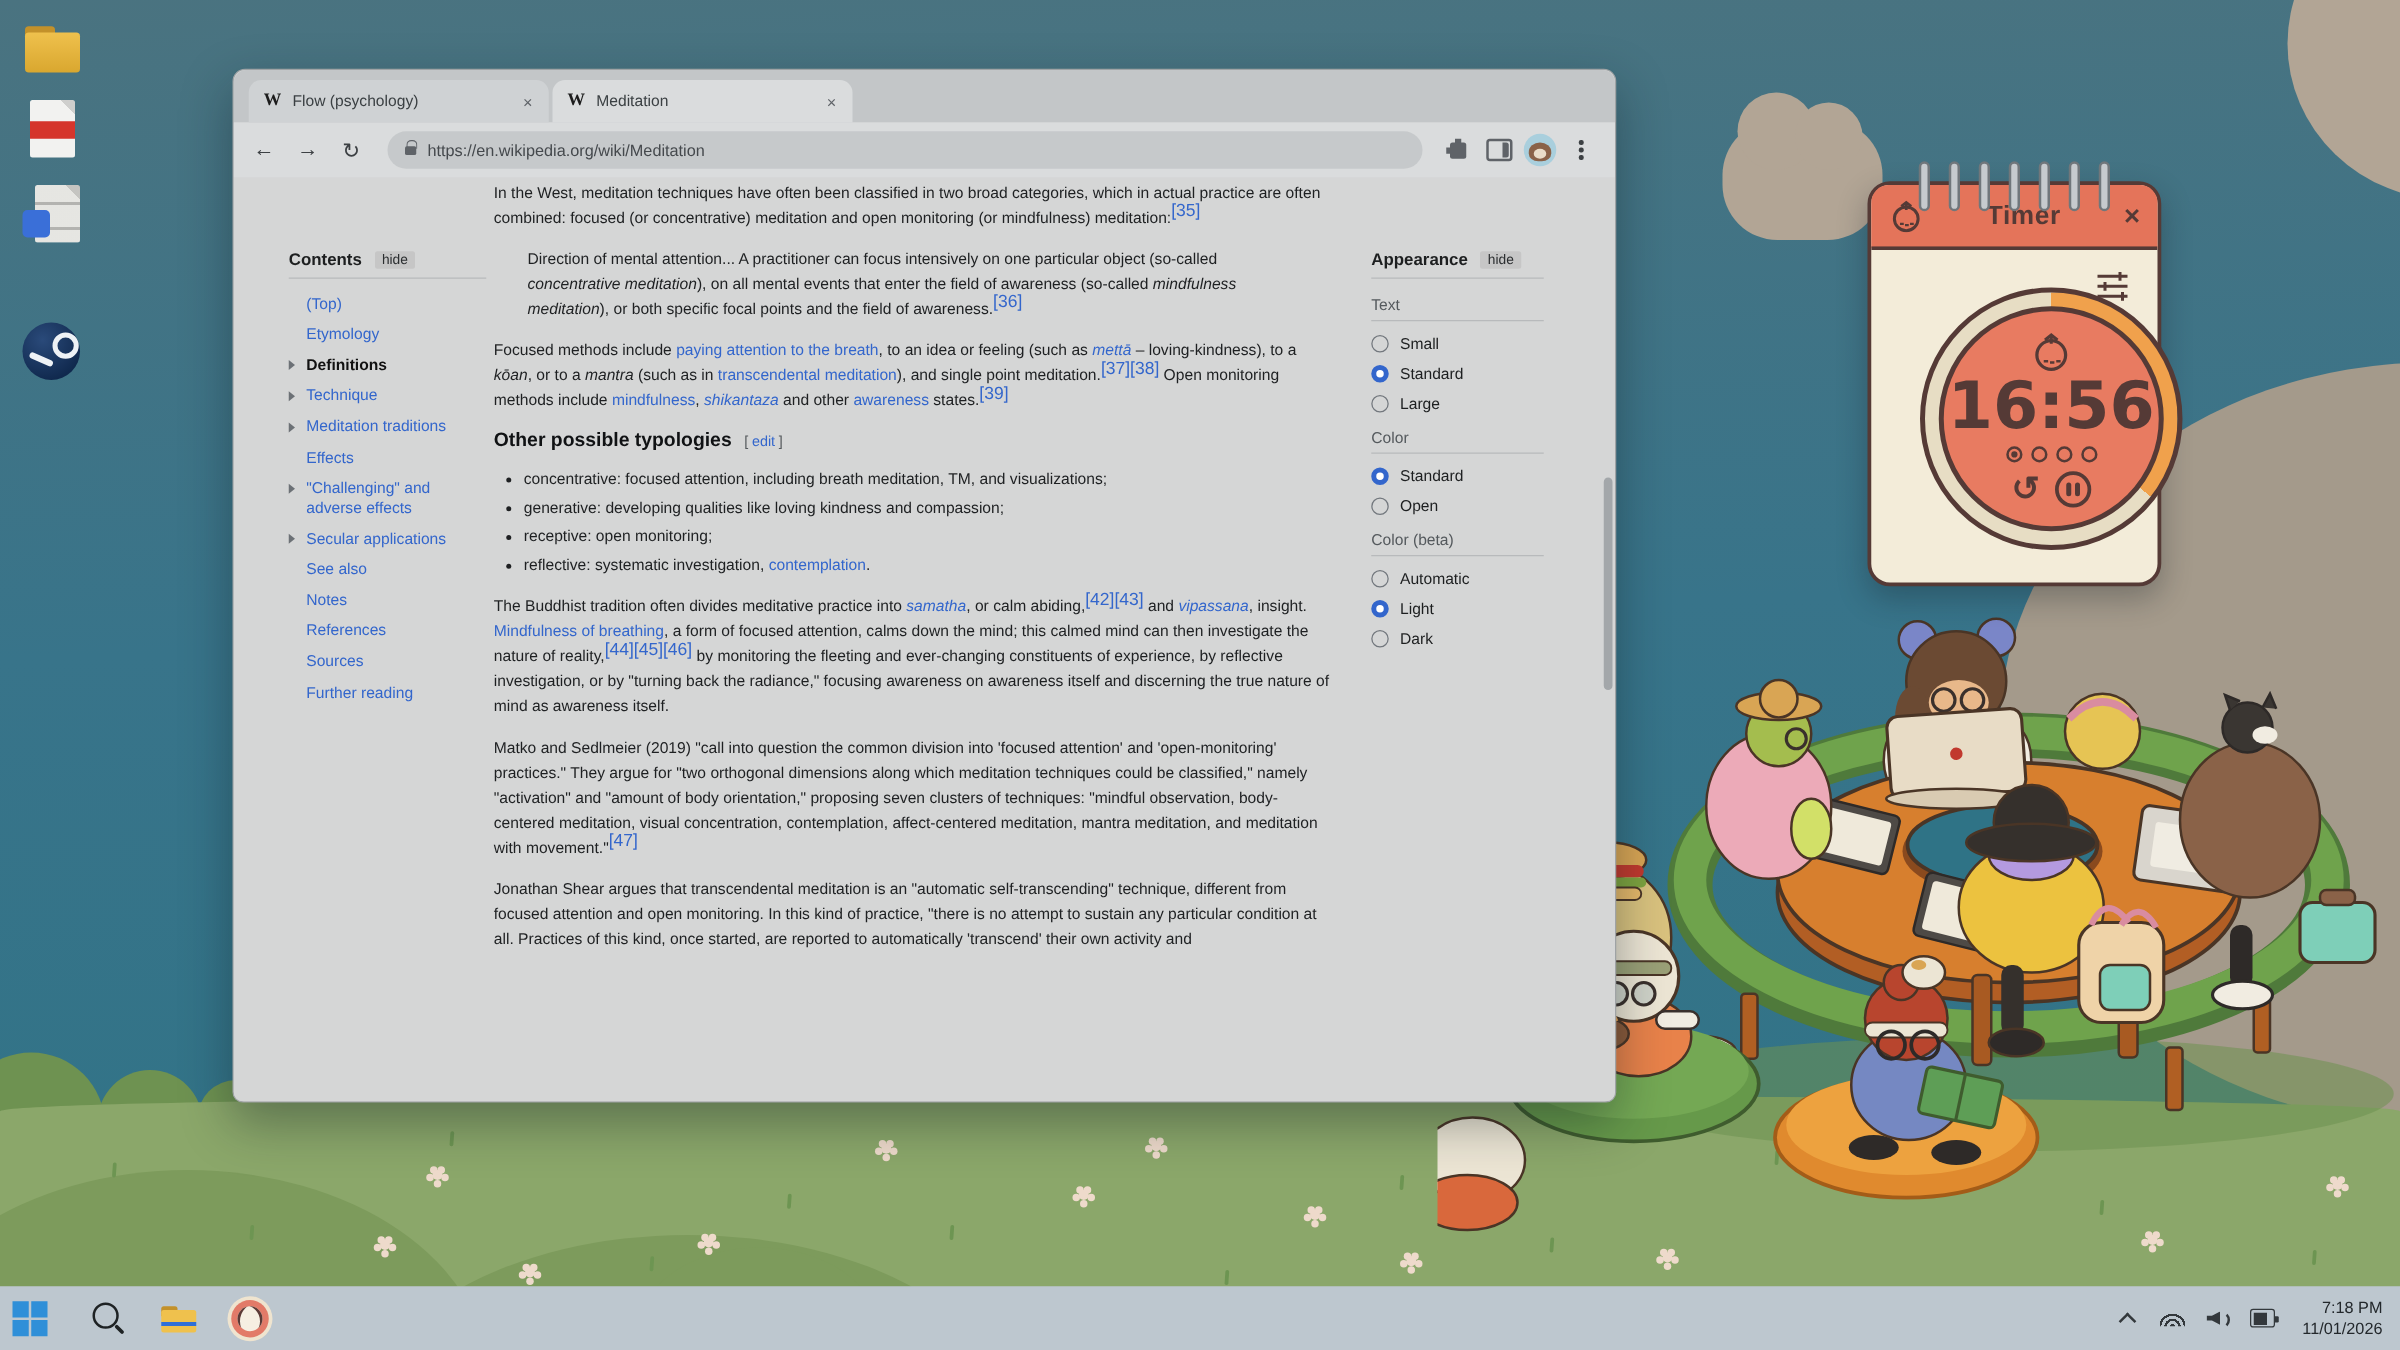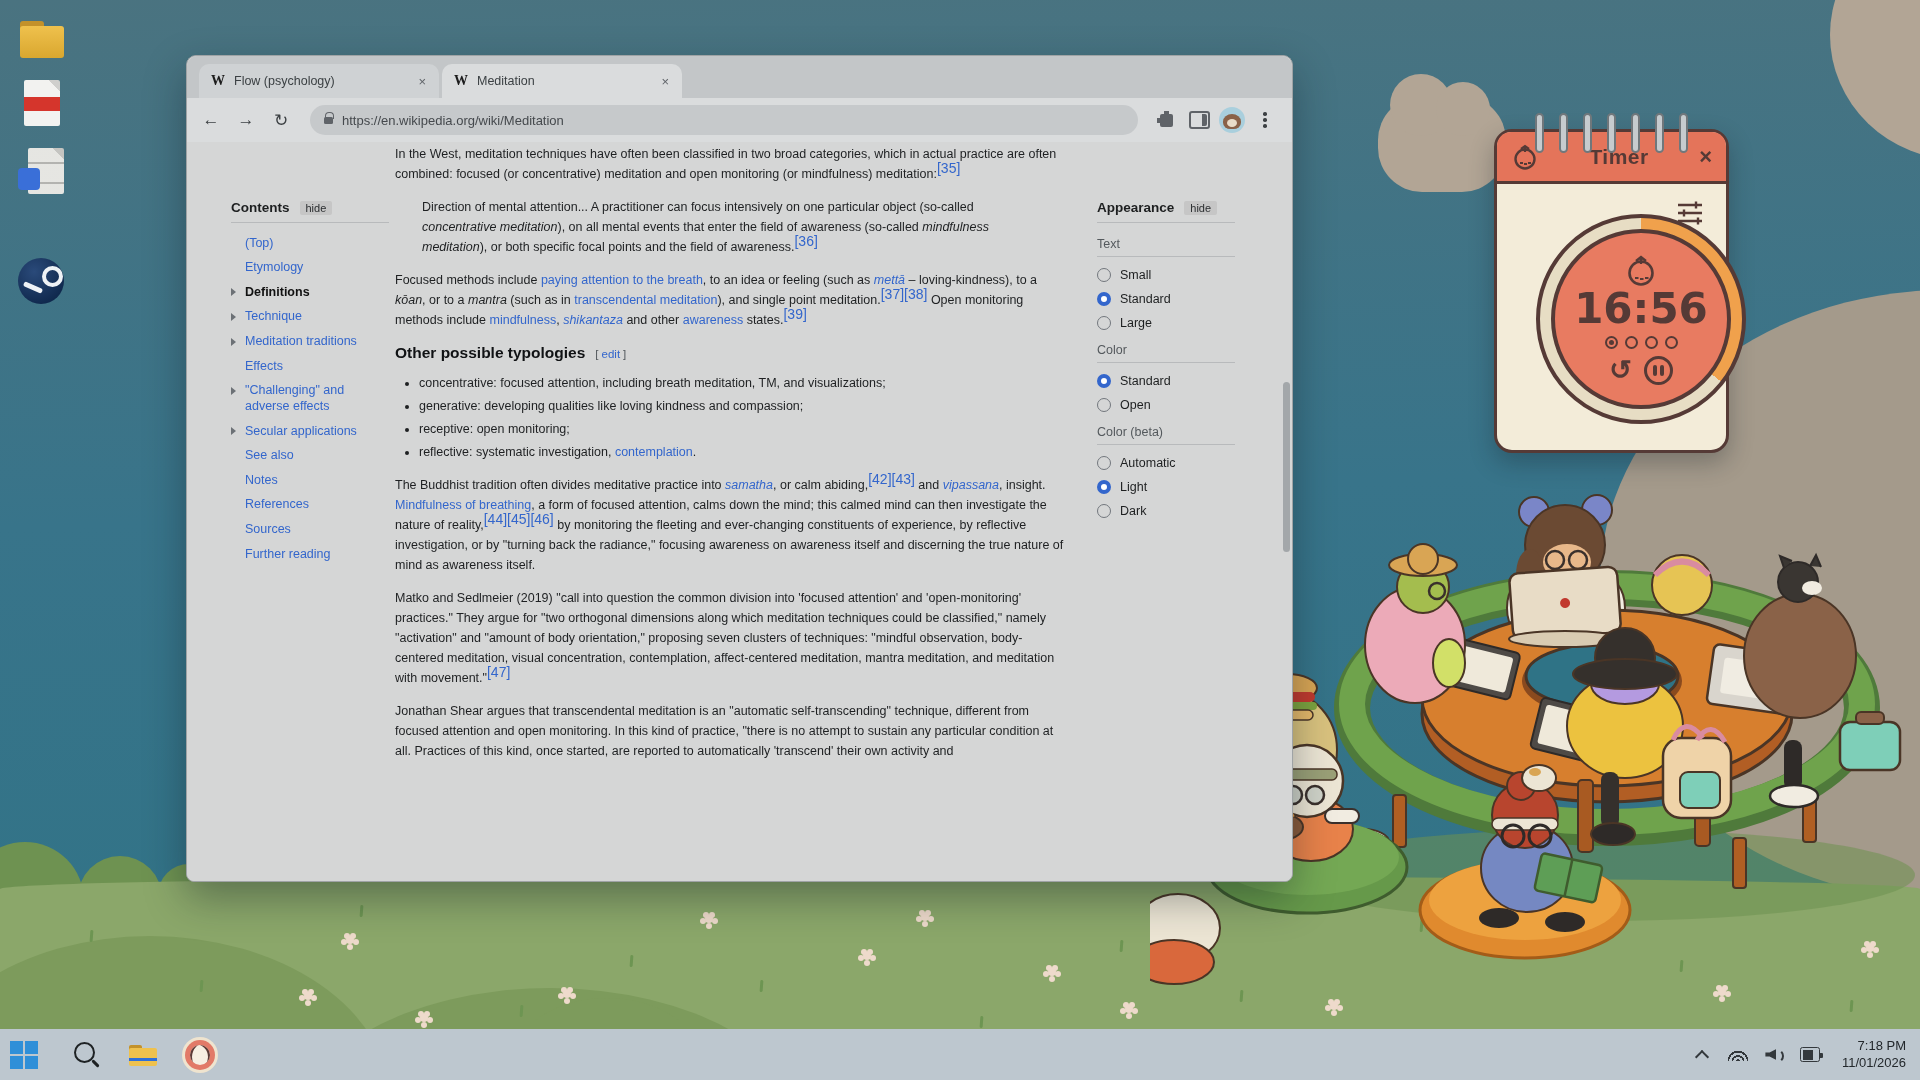--- a/index.html
+++ b/index.html
@@ -100,35 +100,35 @@
   
   .appearance{position:absolute;left:910px;top:58px;width:138px;font-size:12.5px;color:#1d1f20;}
   .ap-head{display:flex;align-items:center;gap:10px;padding-bottom:7px;border-bottom:1px solid var(--divider);margin-bottom:6px;}
   .ap-title{font-weight:bold;font-size:13.5px;}
   .ap-label{color:#54595d;padding:8px 0 5px;border-bottom:1px solid var(--divider);margin-bottom:6px;}
   .ap-opt{display:flex;align-items:center;gap:9px;padding:5px 0;cursor:pointer;}
   .radio{width:14px;height:14px;border-radius:50%;border:1.6px solid #72777d;background:transparent;flex:none;}
   .radio.sel{border:4.6px solid var(--wiki-link);background:#fff;}
 
   
-  .timer{position:absolute;left:1494px;top:129px;width:235px;height:324px;border-radius:18px;
+  .timer{position:absolute;left:1494px;top:145px;width:235px;height:324px;border-radius:18px;
     background:var(--cream);border:3px solid var(--brown);box-shadow:0 10px 24px rgba(20,30,35,.3);}
   .rings{position:absolute;top:-19px;left:38px;right:38px;display:flex;justify-content:space-between;}
   .ring{width:9px;height:40px;border-radius:5px;background:var(--ring-gray);border:2.5px solid var(--ring-edge);}
   .timer-head{height:52px;background:var(--coral);border-radius:14px 14px 0 0;border-bottom:3px solid var(--brown);
     display:flex;align-items:center;padding:0 14px;}
   .timer-title{flex:1;text-align:center;font-weight:bold;font-size:21px;color:var(--brown);letter-spacing:.5px;}
   .timer-close{font-size:22px;font-weight:bold;color:var(--brown);cursor:pointer;line-height:1;}
   .sliders{position:absolute;right:22px;top:68px;cursor:pointer;}
   .dial{position:absolute;left:39px;top:82px;width:210px;height:210px;}
   .dial-arc{position:absolute;inset:0;border-radius:50%;border:4px solid var(--brown);
     background:conic-gradient(var(--arc) 0 var(--deg,128deg),var(--dial-ring) var(--deg,128deg) 360deg);}
   .dial-inner{position:absolute;inset:15px;border-radius:50%;border:4px solid var(--brown);background:var(--coral-deep);
     display:flex;flex-direction:column;align-items:center;justify-content:center;}
-  .time{font-family:"DejaVu Sans",sans-serif;font-weight:bold;font-size:42px;color:var(--brown);line-height:1;margin:2px 16px 6px;}
+  .time{font-family:"DejaVu Sans",sans-serif;font-weight:bold;font-size:52px;color:var(--brown);line-height:1;margin:2px 16px 6px;}
   .dots{display:flex;gap:7px;margin-bottom:7px;}
   .dot{width:13px;height:13px;border:2.5px solid var(--brown);border-radius:50%;position:relative;}
   .dot.on::after{content:"";position:absolute;inset:2px;border-radius:50%;background:var(--brown);}
   .controls{display:flex;align-items:center;gap:12px;}
   .reset{font-size:27px;font-weight:bold;color:var(--brown);line-height:1;cursor:pointer;}
   .pause{width:29px;height:29px;border:3px solid var(--brown);border-radius:50%;display:flex;align-items:center;justify-content:center;gap:3.5px;cursor:pointer;}
   .pbar{width:3.5px;height:11px;background:var(--brown);border-radius:2px;}
 
   
   .taskbar{position:absolute;left:0;bottom:0;width:1920px;height:51px;background:var(--taskbar);

